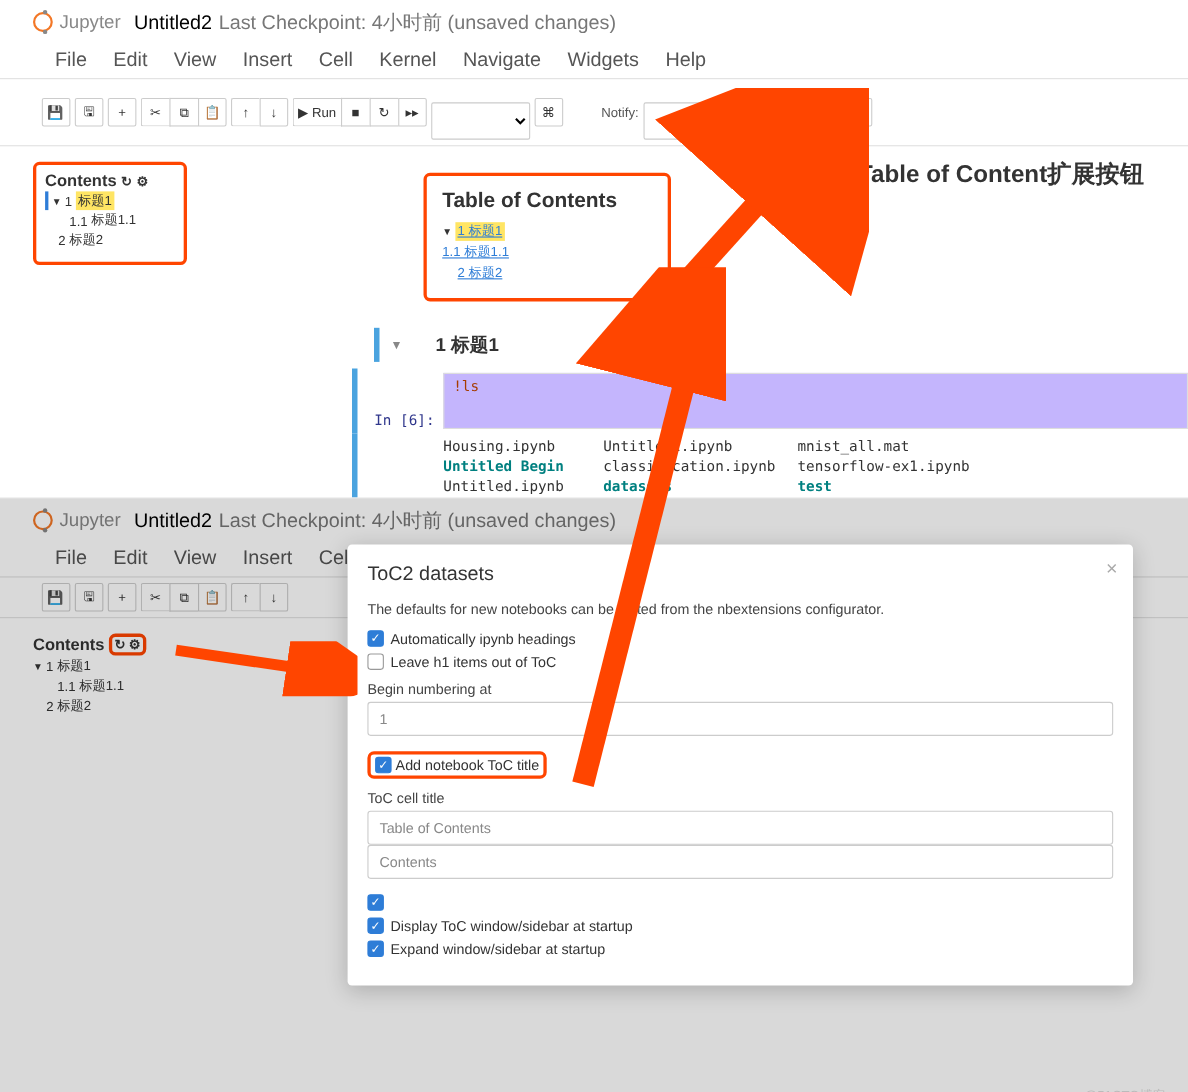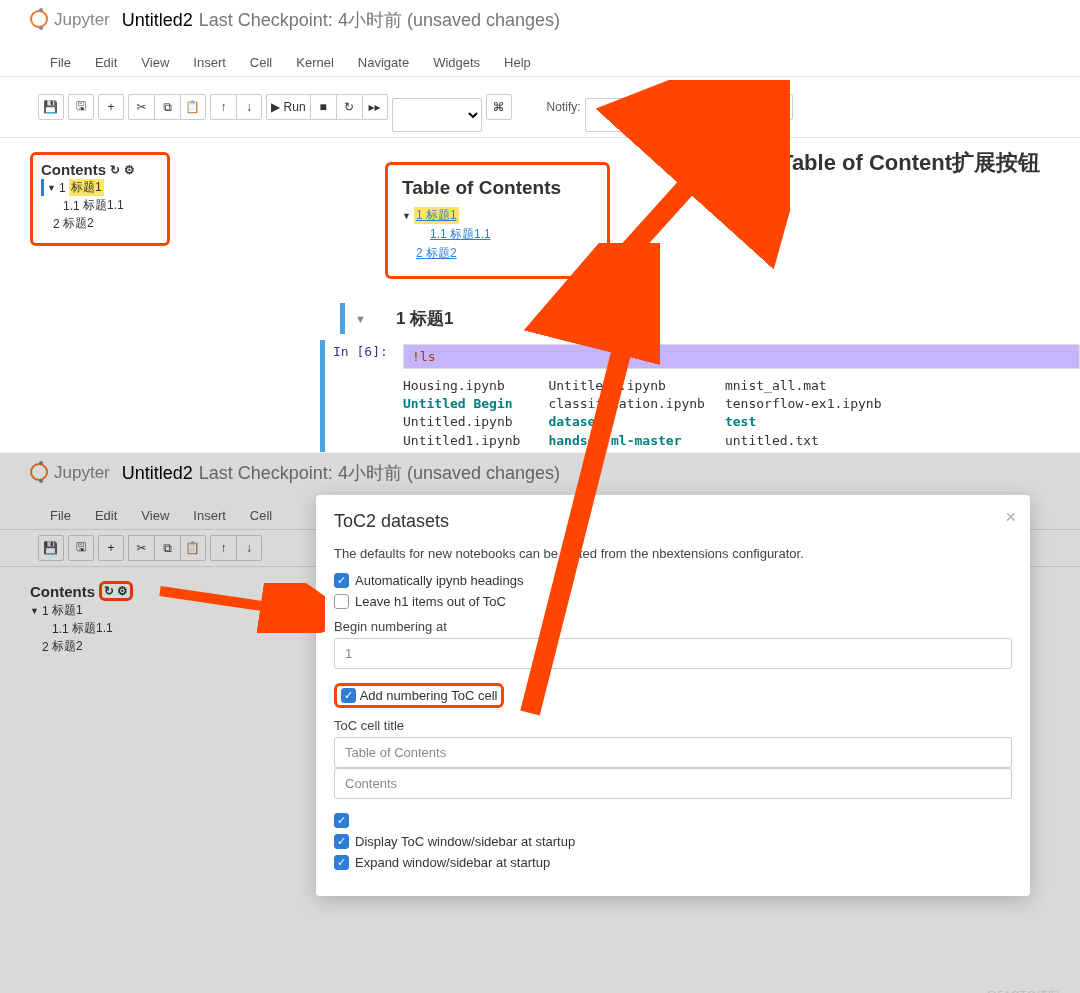--- a/index.html
+++ b/index.html
@@ -1,28 +1,28 @@
 <!DOCTYPE html>
 <html><head>
 <meta charset="utf-8">
 <style>
 * { box-sizing: border-box; margin: 0; padding: 0; }
 body { font-family: "Helvetica Neue", Helvetica, Arial, sans-serif; font-size: 13px; color: #333; background: #fff; width: 1080px; }
 .panel { position: relative; }
 .header { display: flex; align-items: center; padding: 8px 30px 6px; }
-.logo { display: flex; align-items: flex-start; gap: 4px; }
+.logo { display: flex; align-items: center; gap: 4px; }
 .logo-circle { width: 18px; height: 18px; border: 2px solid #F37726; border-radius: 50%; position: relative; }
 .logo-circle::before, .logo-circle::after { content: ''; position: absolute; width: 4px; height: 4px; background: #888; border-radius: 50%; left: 7px; }
 .logo-circle::before { top: -4px; }
 .logo-circle::after { bottom: -4px; }
 .logo-text { color: #888; font-size: 17px; margin-left: 2px; }
 .title { font-size: 18px; color: #000; margin-left: 12px; }
 .checkpoint { font-size: 18px; color: #777; margin-left: 6px; }
 .menubar { display: flex; border-bottom: 1px solid #e0e0e0; padding: 0 38px; }
-.menubar span { padding: 6px 12px; color: #555; cursor: pointer; font-size: 13px; margin-top: 11px; }
+.menubar span { padding: 6px 12px; color: #555; cursor: pointer; font-size: 18px; }
 .toolbar { display: flex; align-items: center; gap: 4px; padding: 5px 38px; border-bottom: 1px solid #e0e0e0; }
 .tbtn { border: 1px solid #ccc; background: #fff; border-radius: 2px; min-width: 26px; height: 26px; display: flex; align-items: center; justify-content: center; font-size: 12px; cursor: pointer; padding: 0 4px; }
 .tbtn-group { display: flex; }
 .tbtn-group .tbtn { border-radius: 0; border-right: none; }
 .tbtn-group .tbtn:first-child { border-radius: 2px 0 0 2px; }
 .tbtn-group .tbtn:last-child { border-radius: 0 2px 2px 0; border-right: 1px solid #ccc; }
 select.tbtn { min-width: 90px; padding: 16px 4px; margin-top: 16px; }
 .notify-label { font-size: 12px; color: #555; padding-left: 31px; }
 .highlight-box { border: 3px solid #FF4500; border-radius: 6px; }
 .content-area { display: flex; align-items: flex-start; }
@@ -32,29 +32,29 @@
 .sidebar-item.l1 { margin-left: 0; }
 .sidebar-item.l2 { margin-left: 22px; }
 .tri { font-size: 9px; margin-right: 3px; color: #333; }
 .hl-yellow { background: #FFE564; padding: 0 2px; }
 .blue-bar { border-left: 3px solid #2E7DD7; padding-left: 3px; }
 .notebook-cell-area { flex: 1; margin-left: 130px; position: relative; }
 .toc-cell { margin: 24px auto 0 85px; width: 225px; padding: 12px 14px; }
 .toc-title { font-weight: bold; font-size: 19px; margin-bottom: 8px; }
 .toc-item { font-size: 12px; margin: 2px 0; color: #2E7DD7; }
 .toc-item.l1 { margin-left: 0; display: flex; align-items: center; }
-.toc-item.l2 { margin-left: 28px; }
+.toc-item.l2 { }
 .toc-item a { color: #2E7DD7; text-decoration: underline; }
 .hl-yellow.link { color: #2E7DD7; text-decoration: underline; }
 .ext-label { position: absolute; right: 40px; top: 10px; font-size: 22px; font-weight: bold; }
 .heading-row { display: flex; align-items: center; margin: 24px 0 6px 40px; border-left: 5px solid #4AA3DF; padding: 4px 10px; }
 .heading-tri { color: #888; margin-right: 30px; font-size: 11px; }
 .heading-text { font-weight: bold; font-size: 17px; }
 .code-cell { display: flex; margin-left: 20px; border-left: 5px solid #4AA3DF; padding: 4px 0 4px 8px; }
-.prompt { color: #30378C; font-family: monospace; font-size: 13px; width: 70px; text-align: left; padding-right: 8px; }
+.prompt { color: #30378C; font-family: monospace; font-size: 13px; width: 70px; text-align: right; padding-right: 8px; margin-top: 36px; }
 .code-input { font-family: monospace; font-size: 13px; background: #c4b5fd; border: 1px solid #ddd; padding: 4px 8px; flex: 1; }
 .output-area { display: flex; margin-left: 20px; border-left: 5px solid #4AA3DF; padding: 4px 0 4px 78px; font-family: monospace; font-size: 13px; line-height: 1.4; }
 .output-col { white-space: pre; }
 .teal { color: #008080; font-weight: bold; }
 .panel2 { position: relative; }
 .panel2 .dimmer { position: absolute; inset: 0; background: rgba(0,0,0,0.15); }
 .modal { position: absolute; left: 316px; top: 42px; right: 50px; background: #fff; border-radius: 4px; padding: 16px 18px 20px; box-shadow: 0 4px 20px rgba(0,0,0,0.2); }
 .modal-title { font-size: 18px; font-weight: 500; margin-bottom: 14px; }
 .modal-close { position: absolute; right: 14px; top: 12px; color: #aaa; font-size: 18px; cursor: pointer; }
 .modal-desc { font-size: 13px; color: #444; margin-bottom: 12px; }
@@ -263,21 +263,21 @@
       </div>
     <div class="checkbox-row">
         <span class="chk"></span>
         <span>Leave h1 items out of ToC</span>
       </div>
 
     <div class="form-label">Begin numbering at</div>
     <input class="form-input" value="1" style="">
 
     <div style="margin-top:14px;">
-      <span class="highlight-small"><span class="chk checked">✓</span>&nbsp;<span>Add numbering ToC cell</span></span>
+      <span class="highlight-small"><span class="chk checked">✓</span>&nbsp;<span>Add notebook ToC title</span></span>
     </div>
 
     <div class="form-label">ToC cell title</div>
     <input class="form-input" value="Table of Contents" style="">
 
     <input class="form-input" value="Contents" style="">
 
     <div class="checkbox-row" style="margin-top:14px;">
         <span class="chk checked">✓</span>
       </div>

